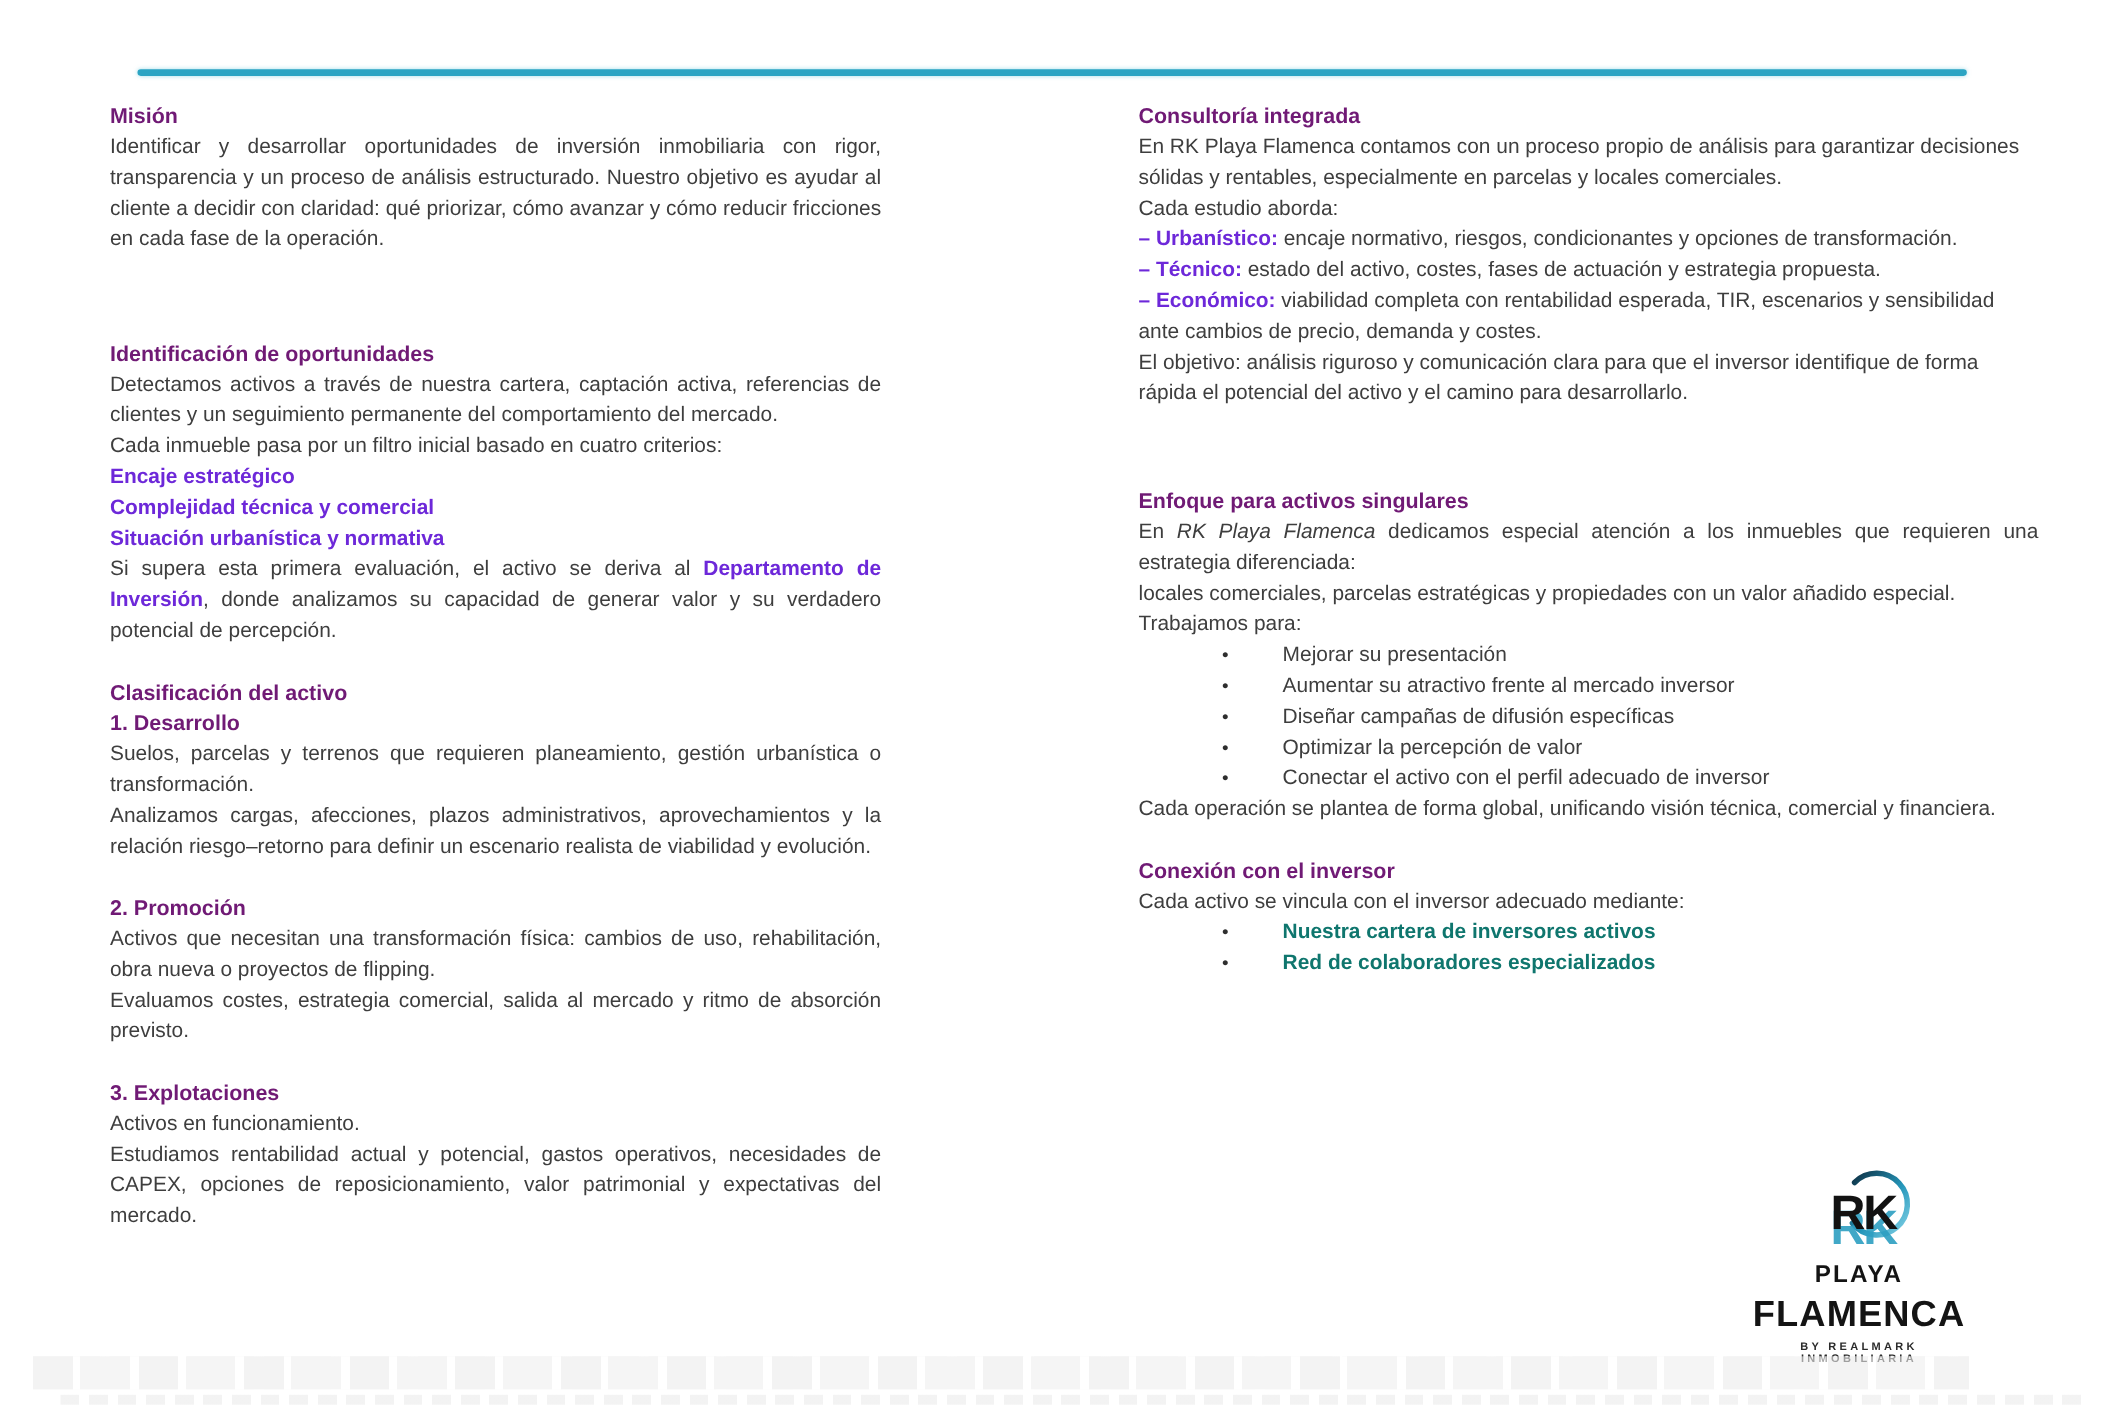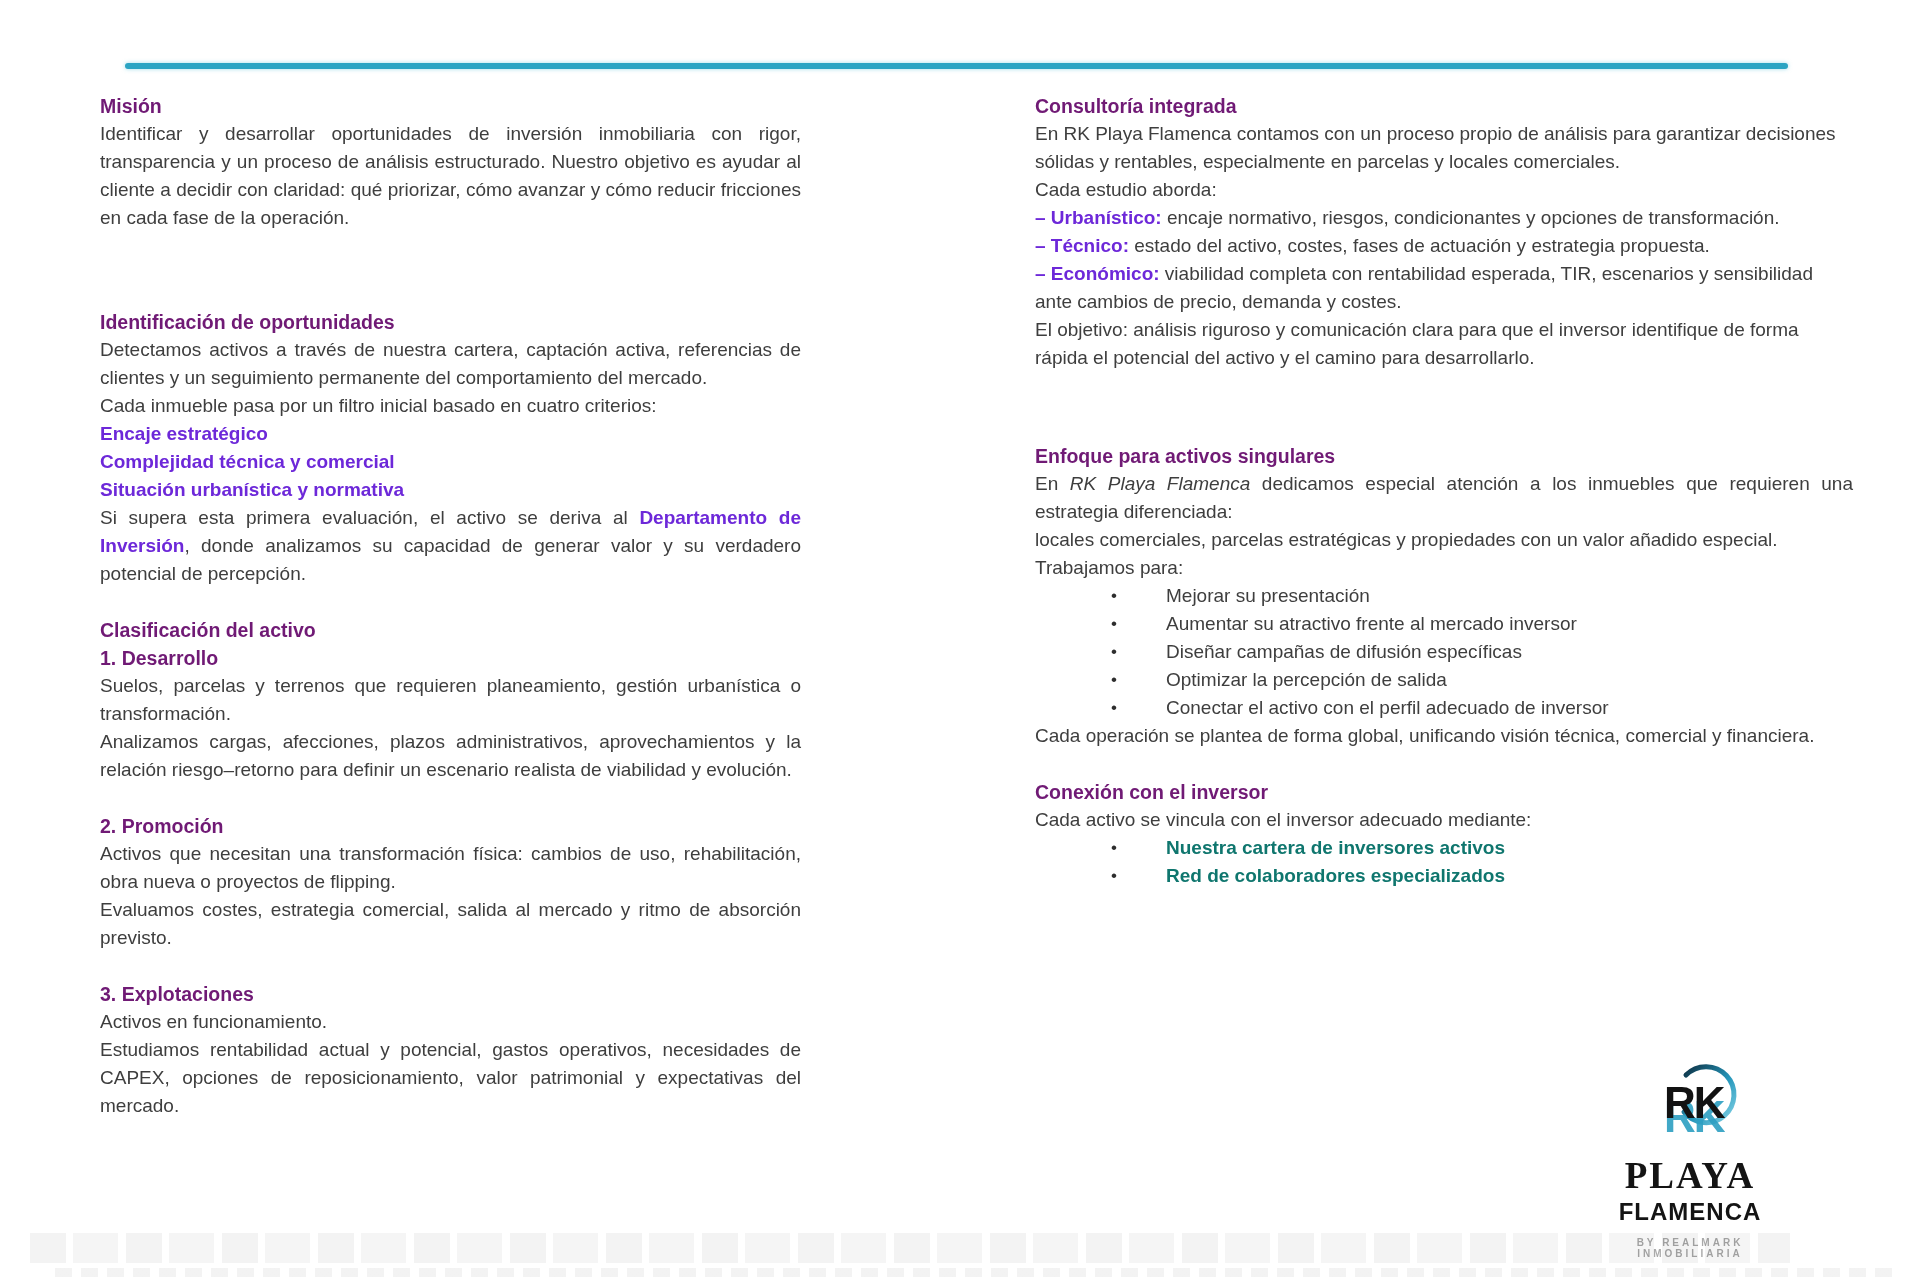--- a/index.html
+++ b/index.html
@@ -50,22 +50,22 @@
   .rk-arc { position:absolute; left:0; top:0; z-index:1; }
   .rk-teal {
     position:absolute; left:34px; top:30px; z-index:2;
     font-size:44px; font-weight:bold; letter-spacing:-2px;
     color:#2d9fc2; opacity:.9;
   }
   .rk-black {
     position:absolute; left:34px; top:16px; z-index:3;
     font-size:44px; font-weight:bold; letter-spacing:-2px; color:#121212;
   }
-  .logo-line1 { font-size:37px; font-weight:bold; letter-spacing:2px; line-height:36px; margin-top:20px;font-family:Liberation Serif, serif; }
-  .logo-line2 { font-size:24px; font-weight:bold; letter-spacing:1px; line-height:36px; }
+  .logo-line1 { font-size:22px; font-weight:bold; letter-spacing:2px; line-height:36px; margin-top:2px; }
+  .logo-line2 { font-size:33px; font-weight:bold; letter-spacing:1px; line-height:36px; }
   .logo-tag   { font-size:10px; font-weight:bold; letter-spacing:3px; color:#2b2b2b; margin-top:7px; }
   
   .ghost1 {
     position:absolute; left:30px; top:1233px; width:1760px; height:30px;
     background:
       repeating-linear-gradient(90deg, #ececec 0 36px, #ffffff 36px 43px, #efefef 43px 88px, #ffffff 88px 96px),
       repeating-linear-gradient(90deg, rgba(230,230,230,.5) 0 61px, rgba(255,255,255,0) 61px 70px);
     opacity:.6;
   }
   .ghost2 {
@@ -138,21 +138,21 @@
       <li>
           <span class="dot"></span>
           <span class="txt">Aumentar su atractivo frente al mercado inversor</span>
         </li>
       <li>
           <span class="dot"></span>
           <span class="txt">Diseñar campañas de difusión específicas</span>
         </li>
       <li>
           <span class="dot"></span>
-          <span class="txt">Optimizar la percepción de salida</span>
+          <span class="txt">Optimizar la percepción de valor</span>
         </li>
       <li>
           <span class="dot"></span>
           <span class="txt">Conectar el activo con el perfil adecuado de inversor</span>
         </li>
     </ul>
     <p class="justify">Cada operación se plantea de forma global, unificando visión técnica, comercial y financiera.</p>
 
     <div class="gap-md"></div>
 

